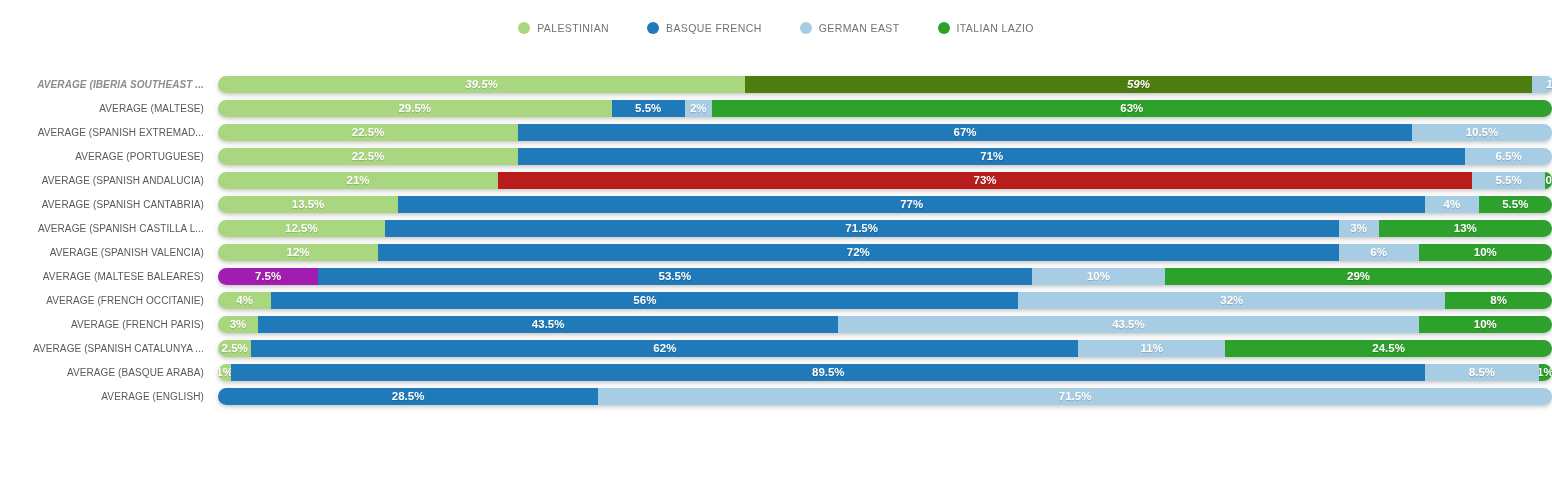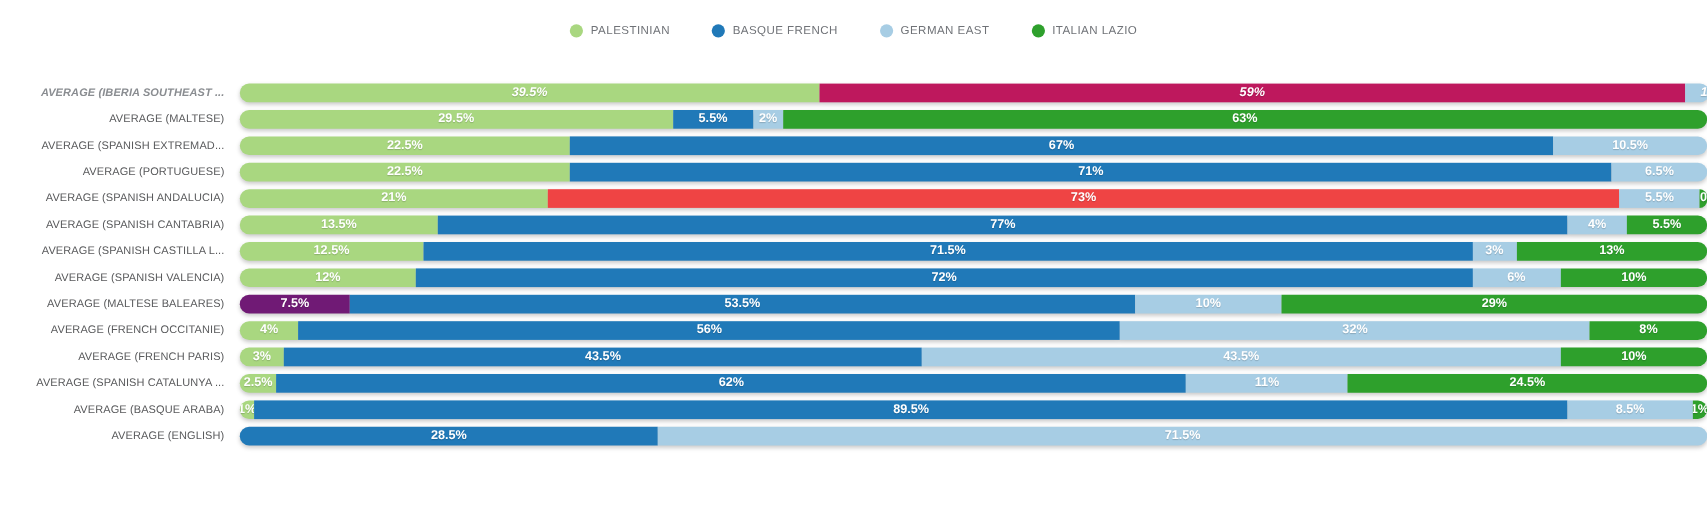--- a/index.html
+++ b/index.html
@@ -135,21 +135,21 @@
       </div>
     </div>
 
   <div id="plot">
       <div class="row is-highlighted">
         <div class="row-label">AVERAGE (IBERIA SOUTHEAST ...</div>
         <div class="bar-track">
           <div class="seg" style="background: rgb(169, 215, 128); flex: 0 0 39.5%;">
             <span class="seg-label">39.5%</span>
           </div>
-          <div class="seg" style="background: #be185d; flex: 0 0 59%;">
+          <div class="seg" style="background: #4d7c0f; flex: 0 0 59%;">
             <span class="seg-label">59%</span>
           </div>
           <div class="seg" style="background: rgb(167, 205, 228); flex: 0 0 1.5%; padding-left: 22px;">
             <span class="seg-label">1.5</span>
           </div>
         </div>
       </div>
       <div class="row">
         <div class="row-label">AVERAGE (MALTESE)</div>
         <div class="bar-track">
@@ -194,21 +194,21 @@
             <span class="seg-label">6.5%</span>
           </div>
         </div>
       </div>
       <div class="row">
         <div class="row-label">AVERAGE (SPANISH ANDALUCIA)</div>
         <div class="bar-track">
           <div class="seg" style="background: rgb(169, 215, 128); flex: 0 0 21%;">
             <span class="seg-label">21%</span>
           </div>
-          <div class="seg" style="background: #ef4444; flex: 0 0 73%; justify-content: center;">
+          <div class="seg" style="background: #b91c1c; flex: 0 0 73%; justify-content: center;">
             <span class="seg-label">73%</span>
           </div>
           <div class="seg" style="background: rgb(167, 205, 228); flex: 0 0 5.5%;">
             <span class="seg-label">5.5%</span>
           </div>
           <div class="seg" style="background: rgb(46, 160, 44); flex: 0 0 0.5%;">
             <span class="seg-label">0</span>
           </div>
         </div>
       </div>
@@ -259,21 +259,21 @@
             <span class="seg-label">6%</span>
           </div>
           <div class="seg" style="background: rgb(46, 160, 44); flex: 0 0 10%;">
             <span class="seg-label">10%</span>
           </div>
         </div>
       </div>
       <div class="row">
         <div class="row-label">AVERAGE (MALTESE BALEARES)</div>
         <div class="bar-track">
-          <div class="seg" style="background: #701a75; flex: 0 0 7.5%;">
+          <div class="seg" style="background: #a21caf; flex: 0 0 7.5%;">
             <span class="seg-label">7.5%</span>
           </div>
           <div class="seg" style="background: rgb(32, 121, 184); flex: 0 0 53.5%;">
             <span class="seg-label">53.5%</span>
           </div>
           <div class="seg" style="background: rgb(167, 205, 228); flex: 0 0 10%;">
             <span class="seg-label">10%</span>
           </div>
           <div class="seg" style="background: rgb(46, 160, 44); flex: 0 0 29%;">
             <span class="seg-label">29%</span>

